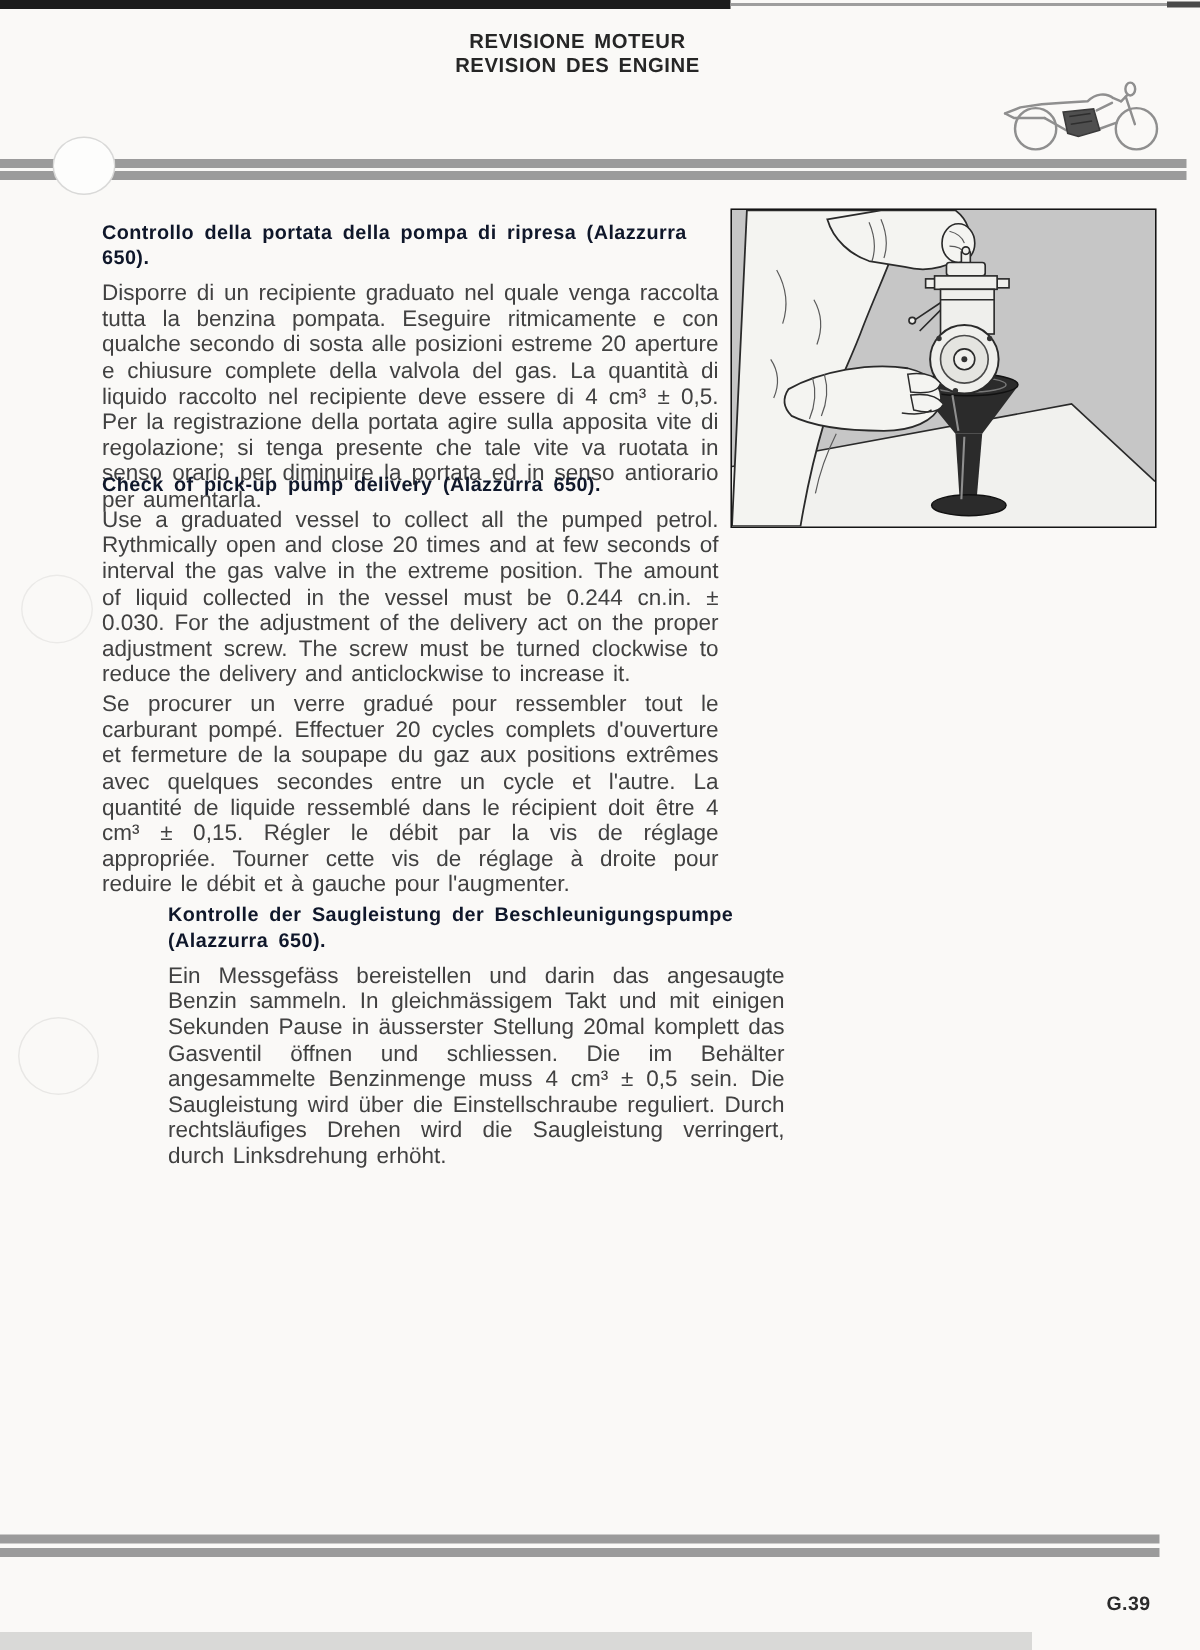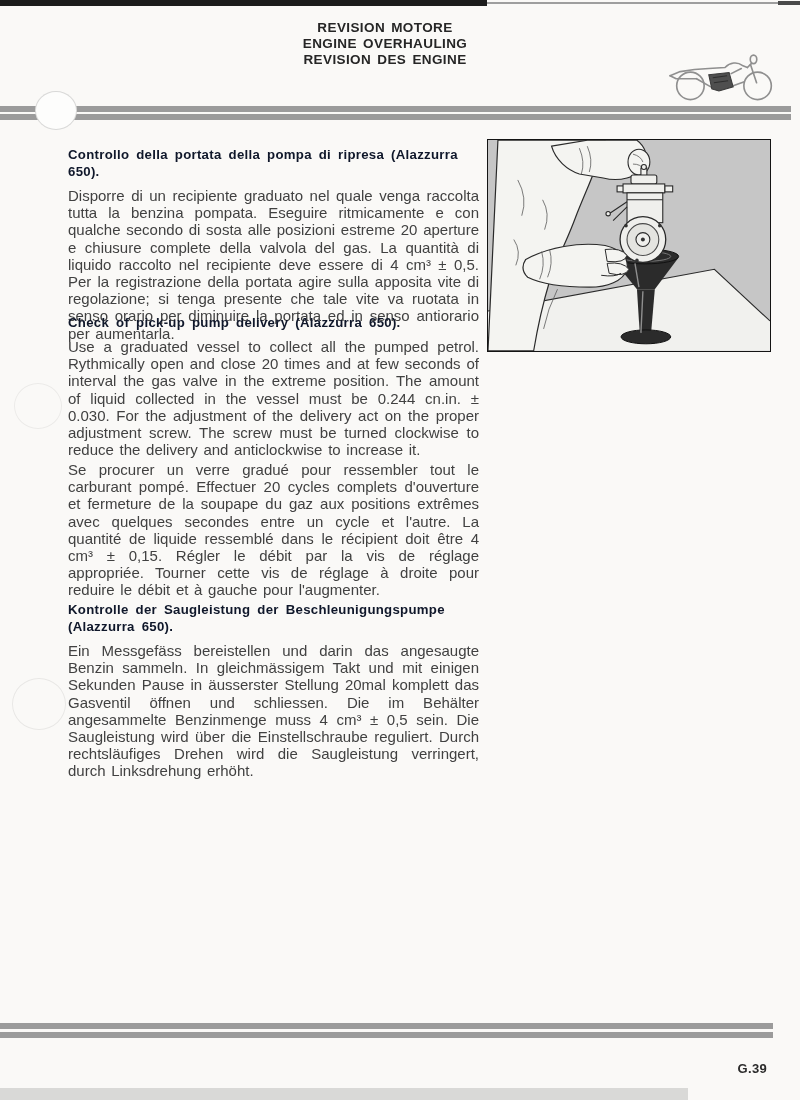--- a/index.html
+++ b/index.html
@@ -26,21 +26,21 @@
   .stripe.t2{top:114px;width:791px;height:6px;}
   .stripe.b1{top:1023px;width:773px;height:6px;}
   .stripe.b2{top:1032px;width:773px;height:6px;}
 
   .punch-hole{position:absolute;border-radius:50%;}
   .hole1{left:35px;top:91px;width:40px;height:37px;background:#fdfdfc;border:1px solid rgba(0,0,0,0.14);z-index:5;}
   .hole2{left:14px;top:383px;width:46px;height:44px;border:1.5px solid rgba(0,0,0,0.06);}
   .hole3{left:12px;top:678px;width:52px;height:50px;border:1.5px solid rgba(0,0,0,0.07);}
 
   .section{position:absolute;left:68px;width:411px;}
-  .sec-0{top:146px;} .sec-1{top:314px;} .sec-2{top:461px;} .sec-3{top:601px;}
+  .sec-0{top:146px;} .sec-1{top:314px;} .sec-2{top:461px;} .sec-3{top:601px;margin-left:44px;}
   .section h3{
     margin:0 0 7px 0;font-size:13.2px;line-height:17px;color:#0f172a;
     letter-spacing:0.3px;word-spacing:3px;font-weight:bold;
   }
   .section p{
     margin:0;font-size:15px;line-height:17.2px;text-align:justify;
     word-spacing:1.5px;color:#414141;
   }
 
   .figure-box{
@@ -56,22 +56,21 @@
   .bottom-scan{position:absolute;left:0;top:1088px;width:688px;height:12px;background:#d9d9d7;}
 </style>
 </head>
 <body>
 
 <div class="top-bar-dark"></div>
 <div class="top-bar-thin"></div>
 <div class="top-bar-tip"></div>
 
 <div class="header-titles">
-  <div>REVISION MOTORE</div>
-  <div>ENGINE OVERHAULING</div>
+  <div>REVISIONE MOTEUR</div>
   <div>REVISION DES ENGINE</div>
 </div>
 
 <div class="moto-box">
   <svg viewBox="0 0 112 66" xmlns="http://www.w3.org/2000/svg">
     <g fill="none" stroke="#8f8f8f" stroke-width="1.6" stroke-linecap="round" stroke-linejoin="round">
       <circle cx="24" cy="47" r="13.5"></circle>
       <circle cx="90" cy="47" r="13.5"></circle>
       <path d="M4,37 L14,33 L28,31 L42,30 L58,29 C63,24 70,23 75,27 L80,29"></path>
       <path d="M4,37 L10,40 L30,40"></path>

